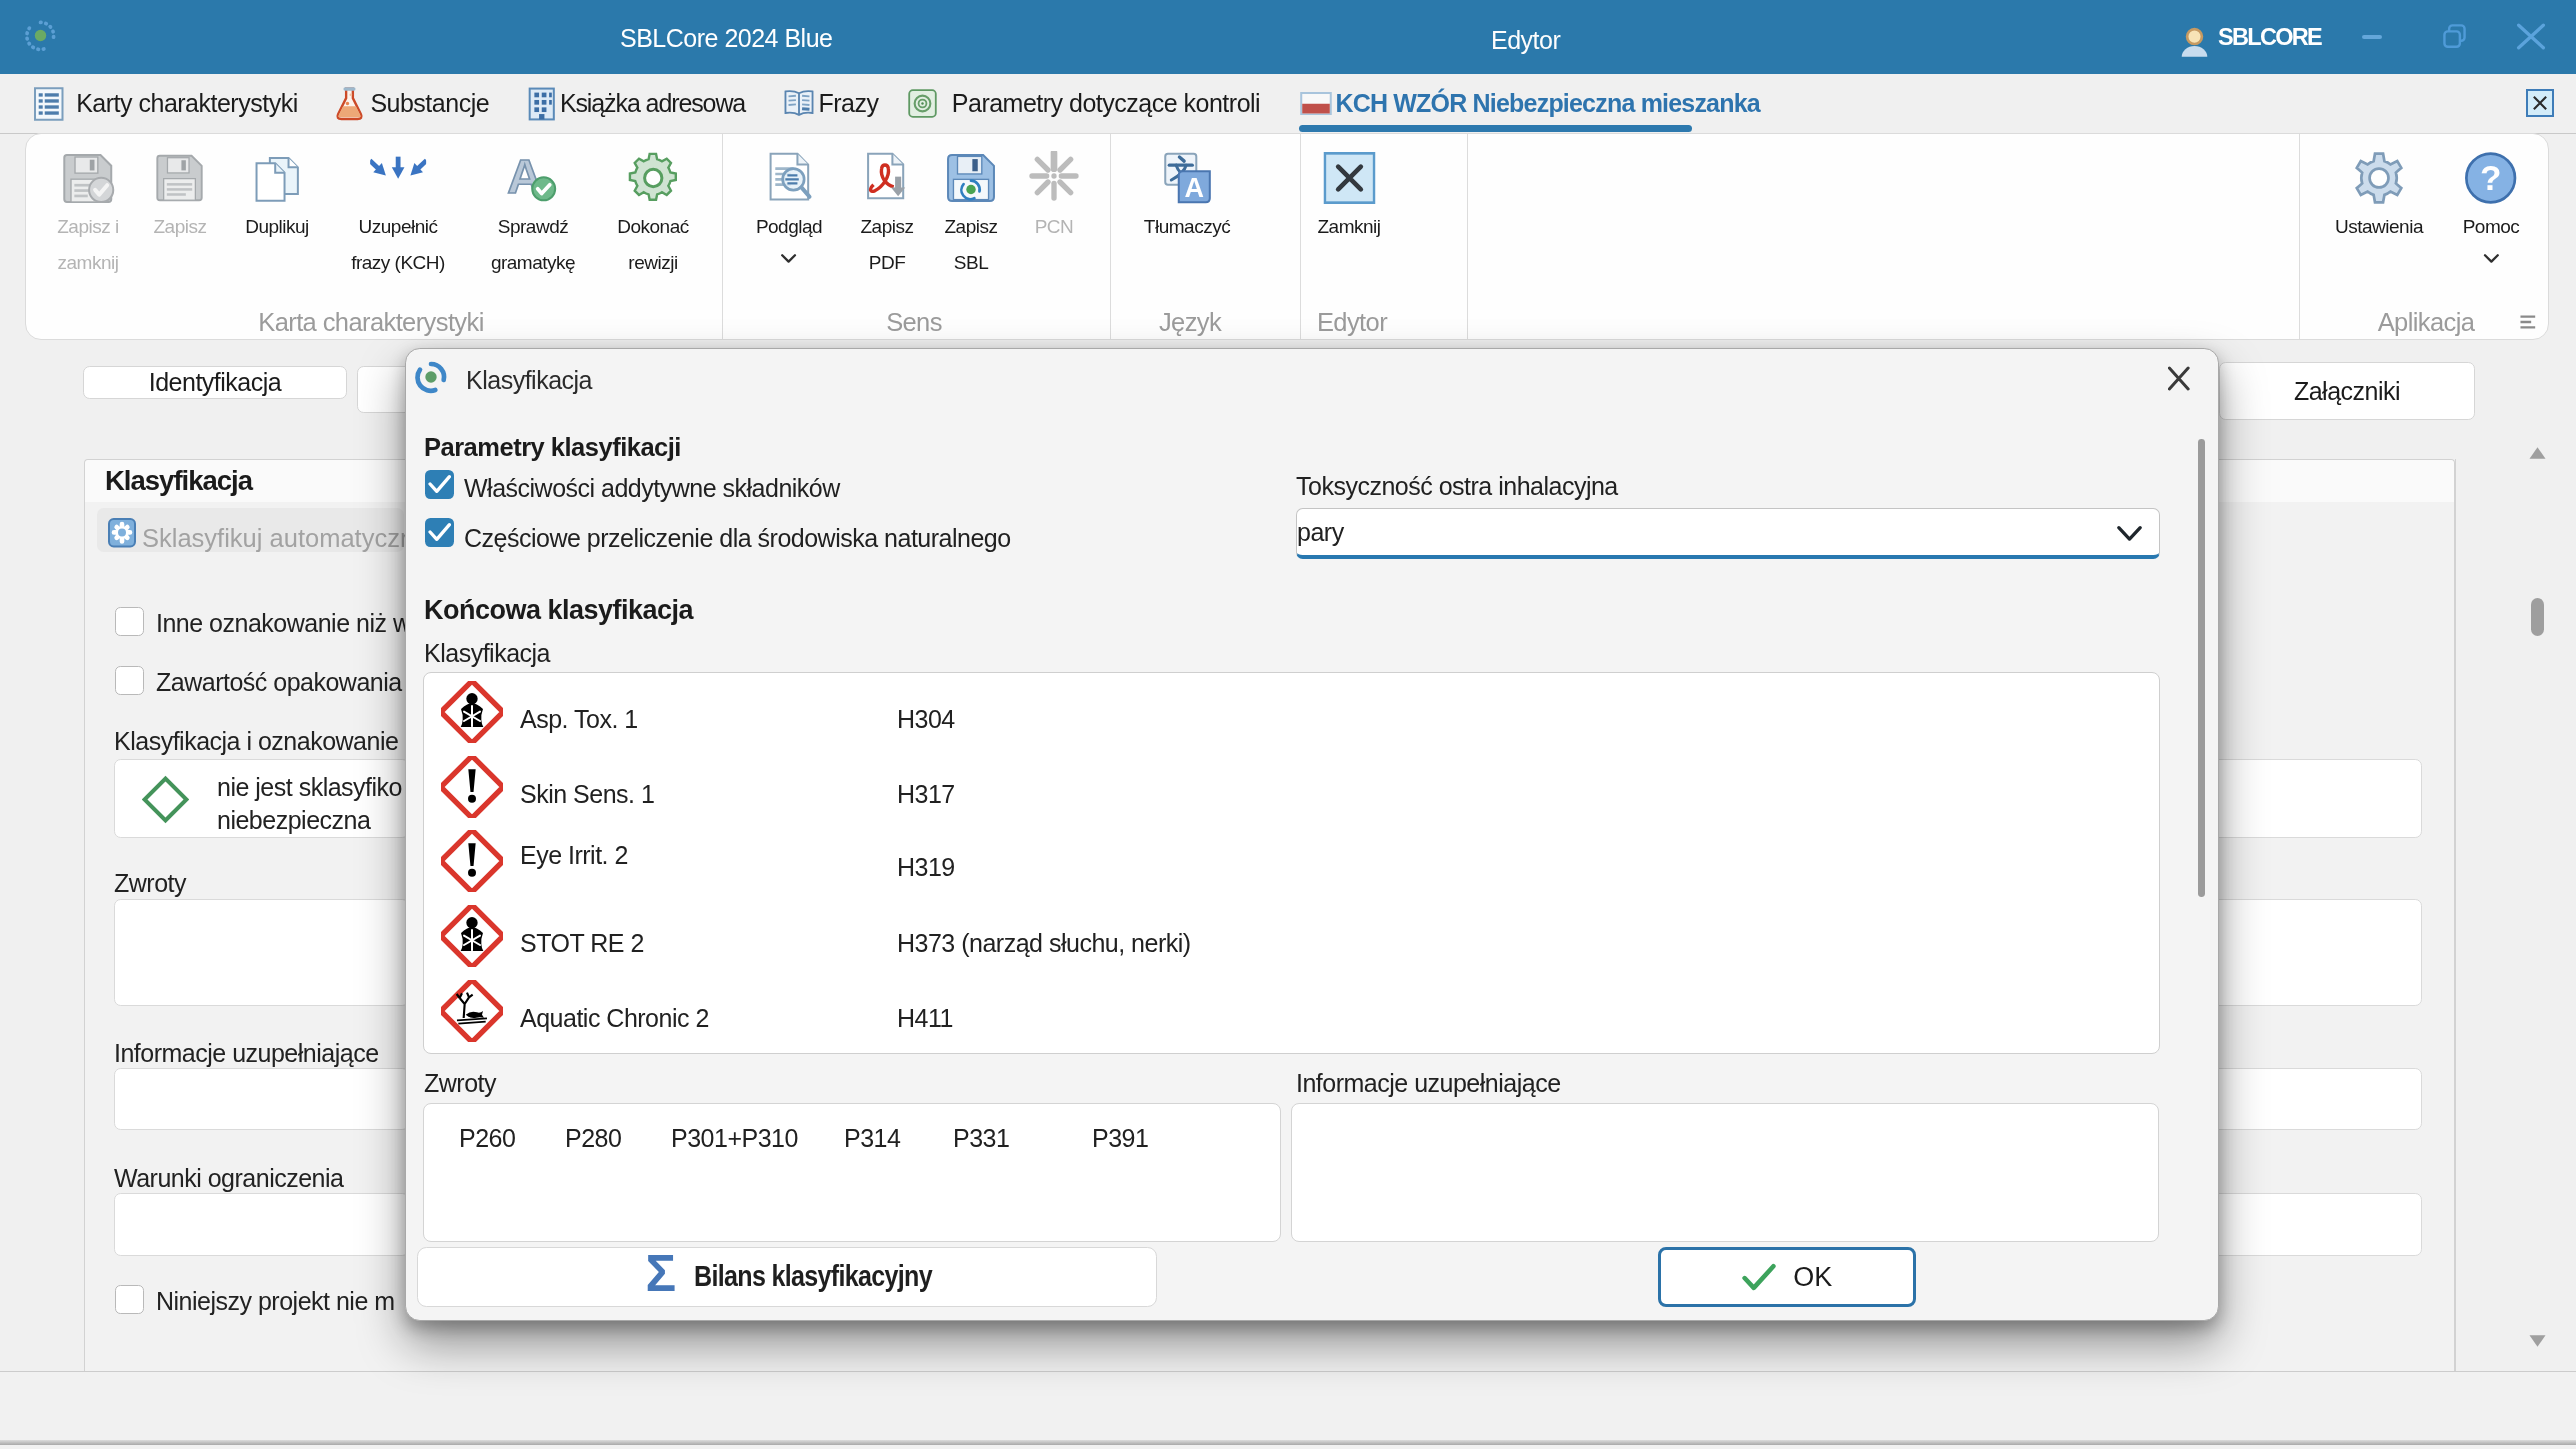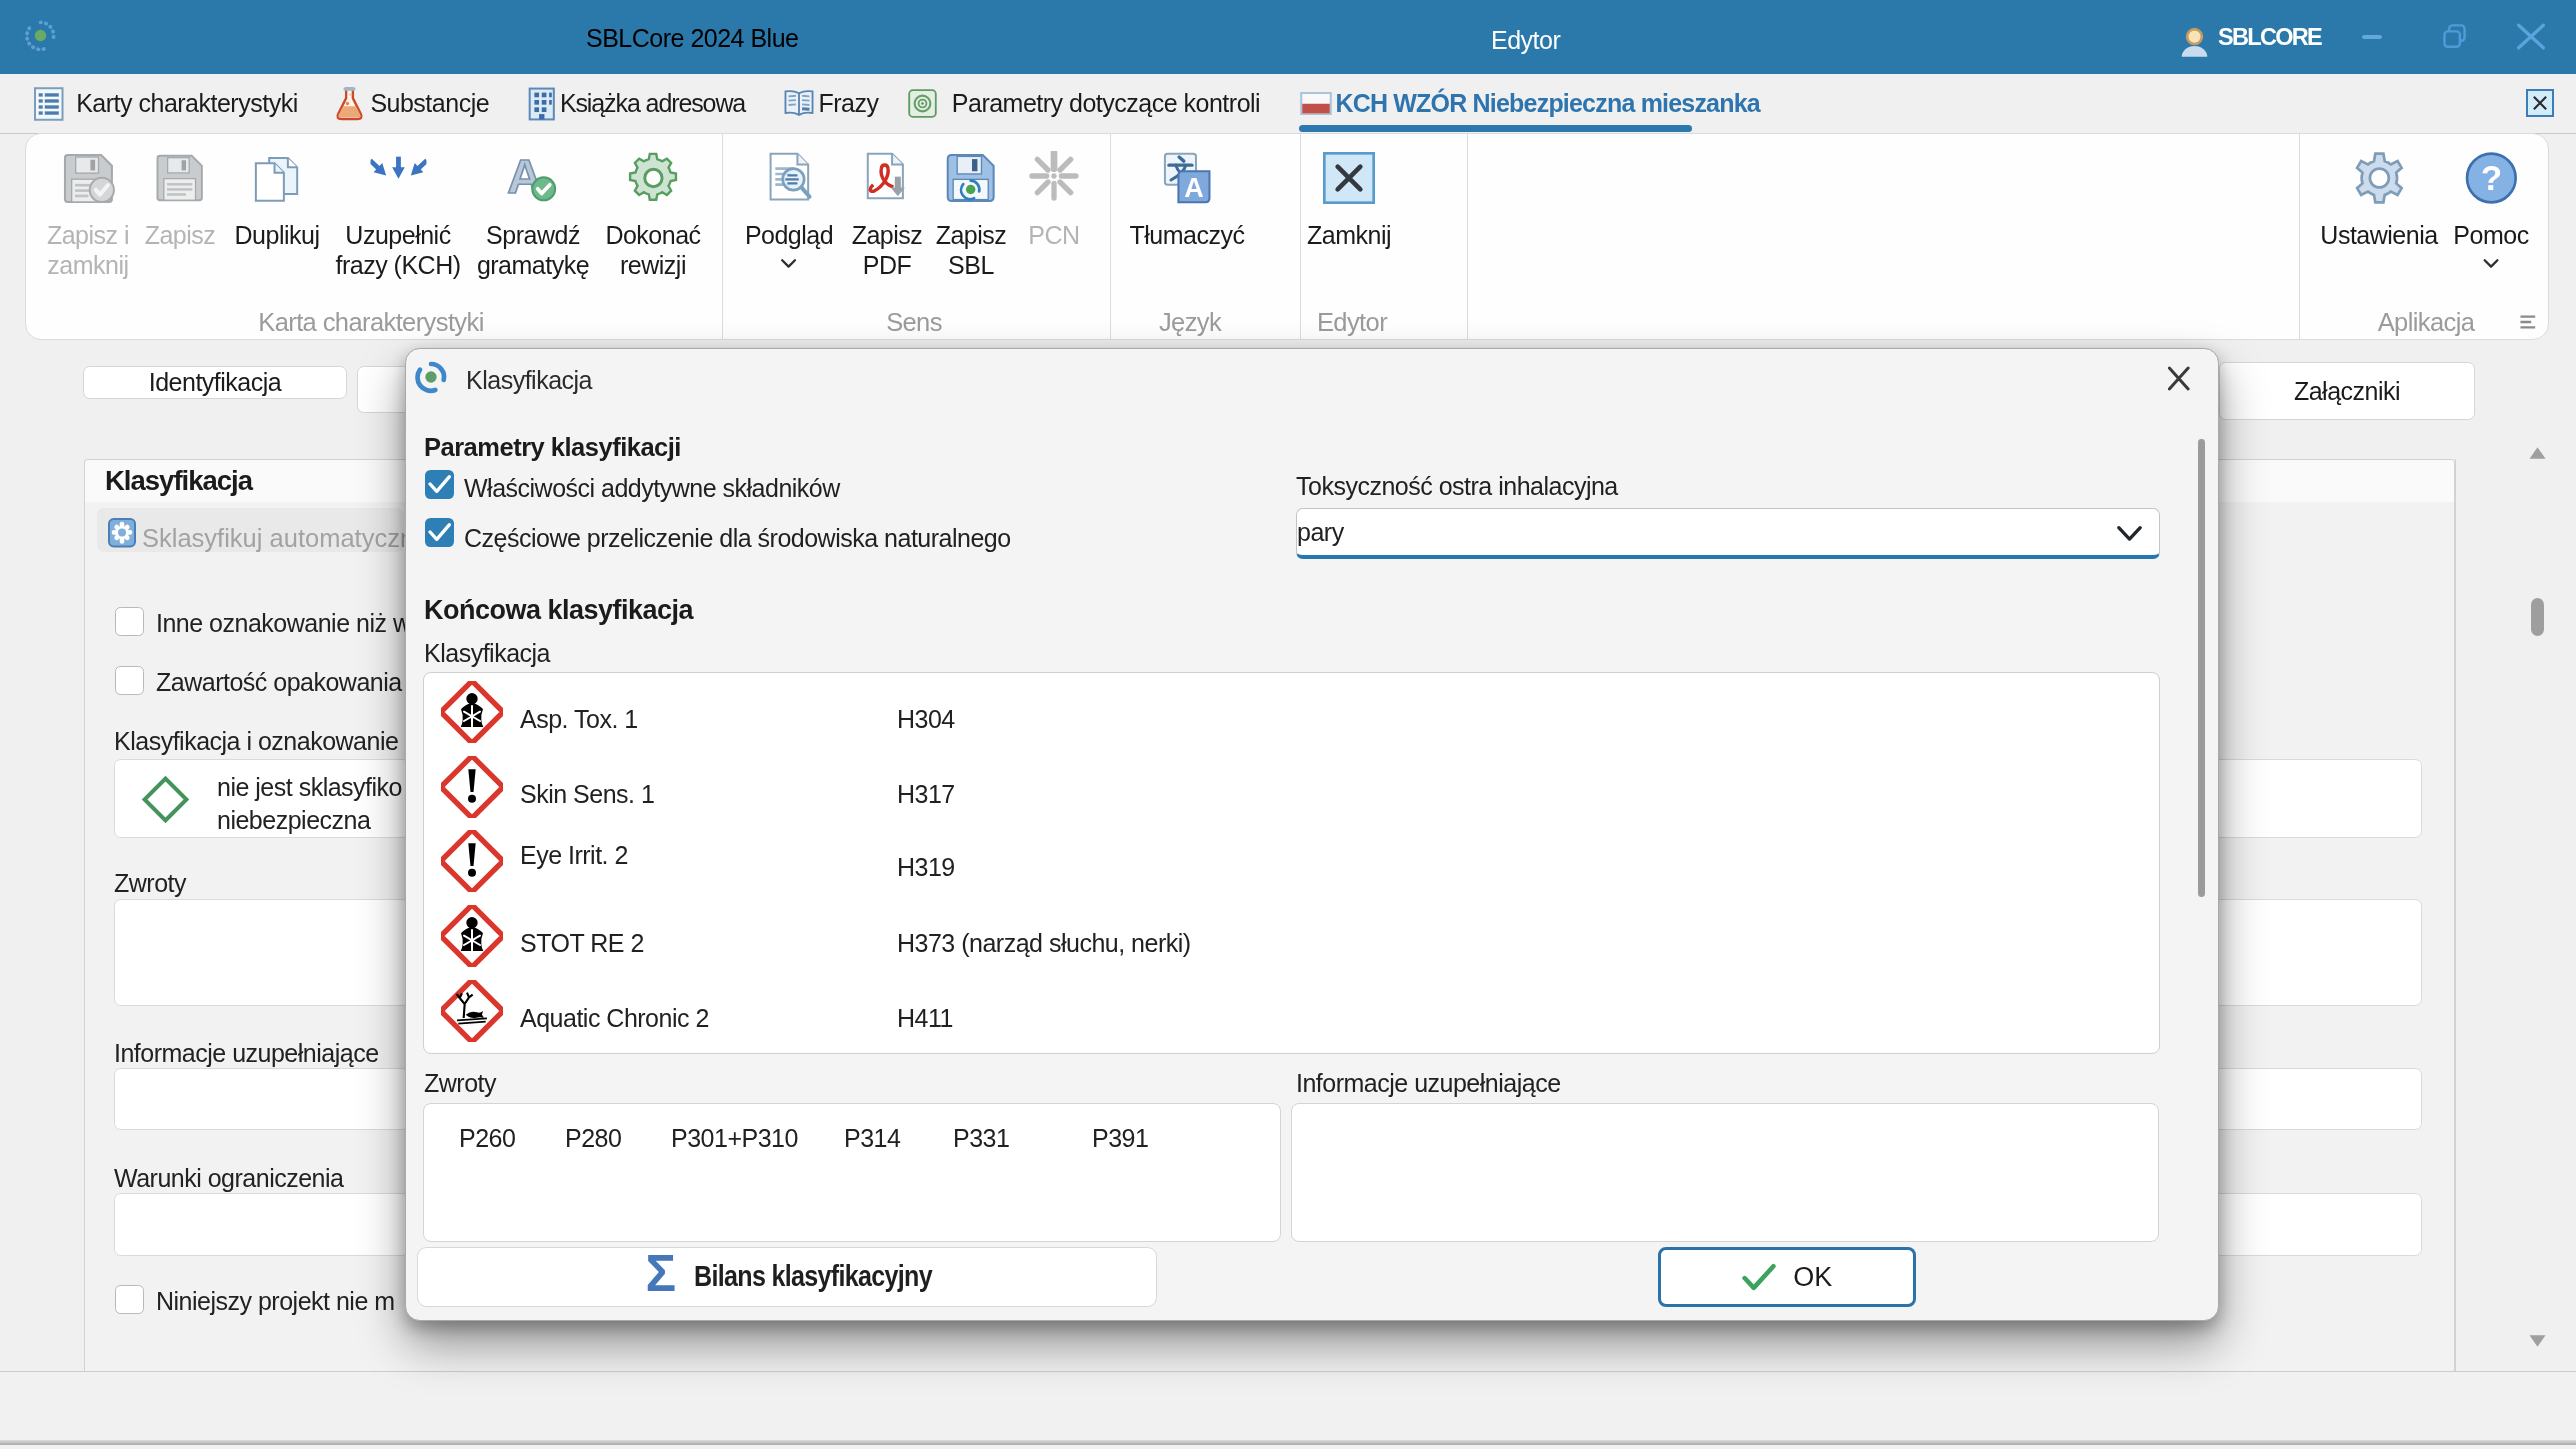--- a/index.html
+++ b/index.html
@@ -2,37 +2,37 @@
 <html style="font-size:10.7px"><head>
 <meta charset="utf-8">
 <style>
   * { margin:0; padding:0; box-sizing:border-box; }
   html,body { width:2576px; height:1449px; overflow:hidden; }
   body { font-family:"Liberation Sans", sans-serif; background:#f0f0f0; position:relative; }
   .abs { position:absolute; }
 
   
   #titlebar { position:absolute; left:0; top:0; width:2576px; height:74px; background:#2b79ab; }
-  #titlebar .apptitle { position:absolute; left:586px; top:24px; width:402px; font-size:25px; letter-spacing:-0.5px; color:#000000; }
+  #titlebar .apptitle { position:absolute; left:620px; top:24px; width:402px; font-size:25px; letter-spacing:-0.5px; color:#ffffff; }
   #titlebar .wintitle { position:absolute; left:1491px; top:25.5px; font-size:25px; letter-spacing:-0.5px; color:#fdfdfd; }
   #titlebar .user { position:absolute; left:2218px; top:24px; font-size:23.5px; font-weight:bold; color:#ffffff; letter-spacing:-1.7px;}
 
   
   #tabbar { position:absolute; left:0; top:74px; width:2576px; height:60px; background:#f0f0f0; border-bottom:1.3px solid #c9c9c9; }
   .tabitem { position:absolute; top:0; height:59px; display:flex; align-items:center; font-size:25px; letter-spacing:-0.5px; color:#1b1b1b; }
   .tabitem svg { margin-right:12.7px; }
   #tab-active { position:absolute; color:#2e74ae; font-weight:bold; letter-spacing:-0.8px;align-items:center; }
   #tab-underline { position:absolute; left:1299px; top:125px; width:393px; height:7.4px; background:#2d79ae; border-radius:4px; }
 
   
   #ribbon { position:absolute; left:25px; top:133px; width:2524px; height:207px; background:#fefefe; border:1.3px solid #dbdbdb; border-radius:16px; }
   .rsep { position:absolute; top:0px; width:1.3px; height:205px; background:#dcdcdc; }
   .rbtn { position:absolute; top:0; text-align:center; transform:translateX(-50%); }
   .rbtn .ric { margin-top:17.4px; height:54px; display:flex; align-items:center; justify-content:center; }
-  .rbtn .rlb { margin-top:15px; font-size:25px; letter-spacing:-0.5px; line-height:30px; color:#1b1b1b; white-space:pre; }
+  .rbtn .rlb { margin-top:4px; font-size:19px; letter-spacing:-0.5px; line-height:36px; color:#1b1b1b; white-space:pre; }
   .rbtn .rlb.dis { color:#b4b4b4; }
   .rgl { position:absolute; top:174px; transform:translateX(-50%); font-size:25.5px; letter-spacing:-0.6px; color:#9b9b9b; white-space:nowrap; }
 
   
   #content { position:absolute; left:0; top:340px; width:2576px; height:1030px; background:#f0f0f0; }
   .pagebtn { position:absolute; background:#ffffff; border:1.3px solid #d6d6d6; border-radius:6.7px; display:flex; align-items:center; justify-content:center; font-size:25px; letter-spacing:-0.5px; color:#1b1b1b; }
   .whitebox { position:absolute; background:#ffffff; border:1.3px solid #dadada; border-radius:6.7px; }
   .flabel { position:absolute; font-size:25px; letter-spacing:-0.5px; color:#222222; white-space:nowrap; }
   .cb { position:absolute; width:29px; height:29px; background:#ffffff; border:1.3px solid #b9b9b9; border-radius:5.4px; }
   #footer { position:absolute; left:0; top:1371px; width:2576px; height:78px; background:#f1f1f1; border-top:1.3px solid #cccccc; }

